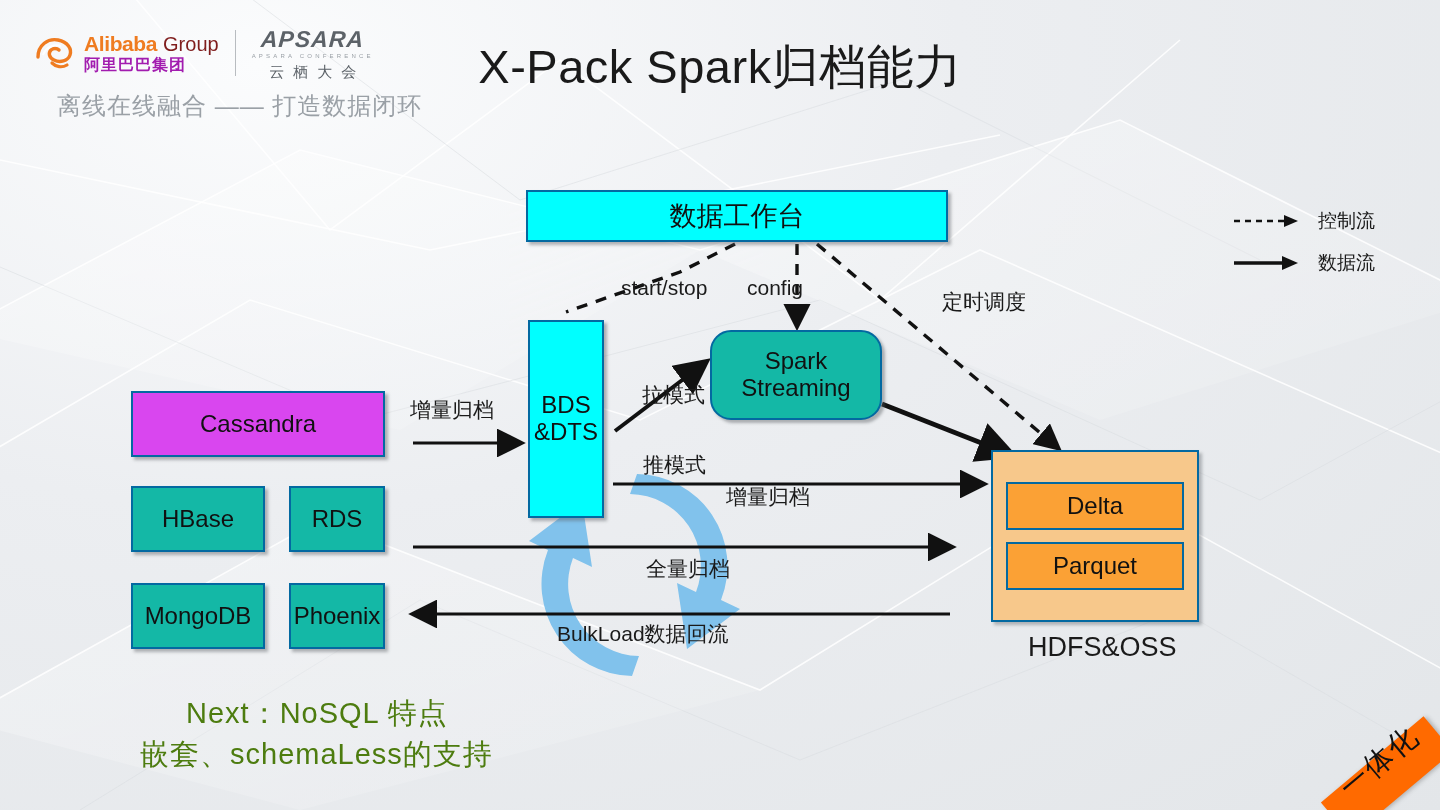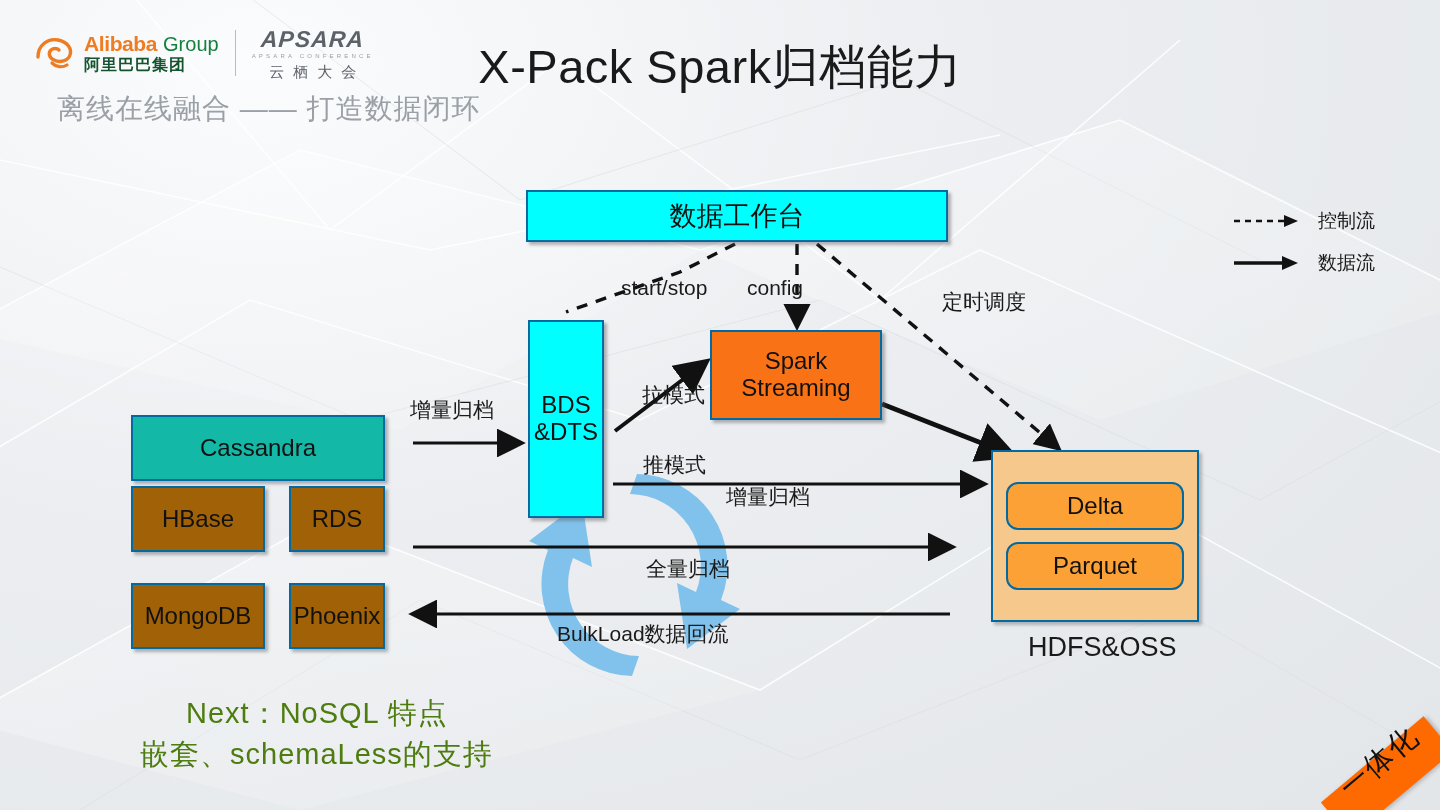--- a/index.html
+++ b/index.html
@@ -19,48 +19,48 @@
       radial-gradient(ellipse at 18% 8%, #fbfcfd 0%, #eceef1 42%, #e3e6e9 100%);
   }
   .bg-lines{position:absolute;inset:0;}
   
   .logo-row{position:absolute;left:34px;top:26px;display:flex;align-items:center;height:54px;}
   .ali-logo{display:flex;align-items:center;}
   .ali-mark{width:44px;height:40px;position:relative;margin-right:6px;}
   .ali-text{display:flex;flex-direction:column;line-height:1;}
   .ali-top{display:flex;align-items:baseline;}
   .ali-name{font-size:21px;font-weight:bold;color:#ef7c21;letter-spacing:-0.4px;}
-  .ali-group{font-size:20px;color:#15803d;margin-left:6px;font-weight:400;}
-  .ali-cn{font-size:16px;font-weight:bold;color:#14532d;letter-spacing:1px;margin-top:3px;}
+  .ali-group{font-size:20px;color:#7f1d1d;margin-left:6px;font-weight:400;}
+  .ali-cn{font-size:16px;font-weight:bold;color:#a21caf;letter-spacing:1px;margin-top:3px;}
   .divider-v{width:1px;height:46px;background:#b8bcc0;margin:0 16px;}
   .apsara{display:flex;flex-direction:column;align-items:center;line-height:1;}
   .apsara-name{font-size:23px;font-weight:bold;color:#5c6268;letter-spacing:1px;font-style:italic;
     transform:skewX(-4deg);}
   .apsara-sub{font-size:6px;color:#9aa0a6;letter-spacing:3.2px;margin-top:2px;}
   .apsara-cn{font-size:15px;color:#5c6268;letter-spacing:9px;margin-top:5px;font-weight:500;
     text-indent:9px;}
   .subtitle{
-    position:absolute;left:57px;top:90px;font-size:28px;color:#9aa0a6;letter-spacing:1px;
+    position:absolute;left:57px;top:90px;font-size:24px;color:#9aa0a6;letter-spacing:1px;
   }
   .title{
     position:absolute;left:0;right:0;top:36px;text-align:center;
     font-size:47px;color:#1a1a1a;letter-spacing:0.5px;
   }
   
   .box{
     position:absolute;box-sizing:border-box;border:2px solid #0369a1;
     display:flex;align-items:center;justify-content:center;text-align:center;
     color:#111;line-height:1.12;
     box-shadow:3px 3px 3px rgba(90,95,100,.45);
   }
   .box.cyan{background:#00ffff;}
-  .box.red{background:#14b8a6;margin-top:24px;}
-  .box.blue{background:#a16207;}
-  .box.orange{background:#f97316;}
-  .box.orange-dk{background:#fba135;border-radius:12px;}
+  .box.red{background:#d946ef;}
+  .box.blue{background:#14b8a6;}
+  .box.orange{background:#14b8a6;border-radius:21px;}
+  .box.orange-dk{background:#fba135;}
   .box.container{background:#f7c88b;box-shadow:3px 3px 3px rgba(90,95,100,.4);}
   .nolabel{box-shadow:none;}
   .plain-label{position:absolute;color:#1a1a1a;}
   
   .legend{position:absolute;right:18px;top:200px;width:190px;}
   .legend-row{display:flex;align-items:center;height:42px;}
   .legend-txt{font-size:19px;color:#1a1a1a;margin-left:18px;}
   
   .banner{
     position:absolute;right:-14px;bottom:10px;width:134px;height:46px;background:#ff6a00;

